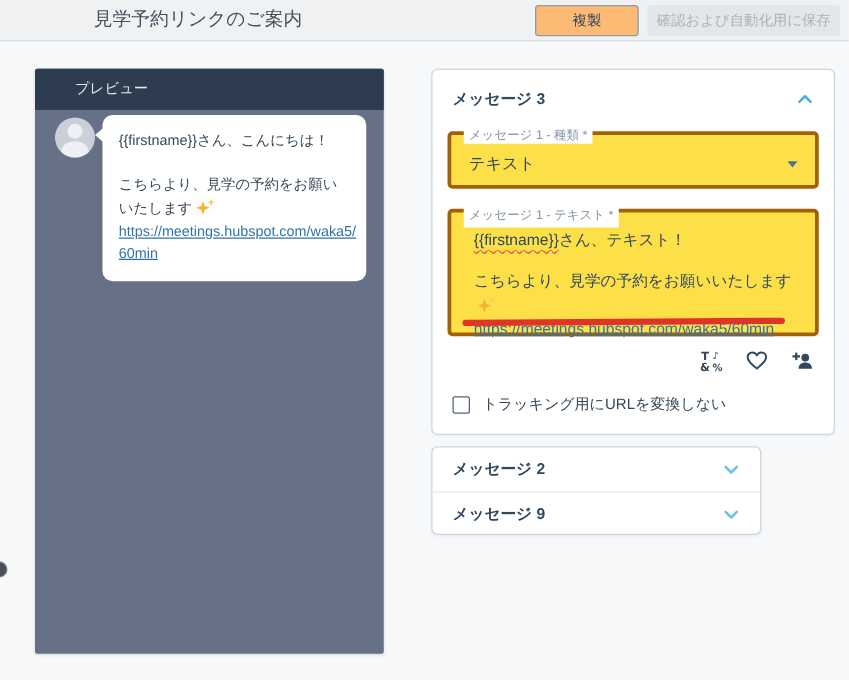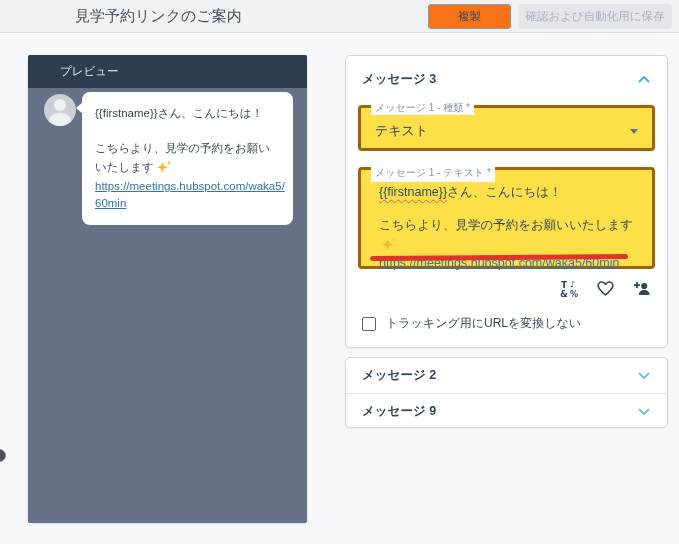--- a/index.html
+++ b/index.html
@@ -16,21 +16,21 @@
     position: absolute; left: 0; top: 0; width: 679px; height: 33px;
     background: #f0f1f2; border-bottom: 1px solid #d8dbde;
   }
   .topbar-title {
     position: absolute; left: 75px; top: 0; line-height: 32px;
     font-size: 15px; color: #42505e;
   }
   .btn { border-radius: 3px; font-size: 11.5px; cursor: pointer; font-family: inherit; }
   .btn-duplicate {
     position: absolute; left: 428px; top: 4px; width: 83px; height: 25px;
-    background: #f97316; border: 1px solid #8f9aa6; color: #33475b;
+    background: #fdba74; border: 1px solid #8f9aa6; color: #33475b;
   }
   .btn-save {
     position: absolute; left: 518px; top: 4px; width: 154px; height: 25px;
     background: #e4e7ea; border: 1px solid #e4e7ea; color: #a9b1ba; cursor: default;
   }
   
   .preview-card {
     position: absolute; left: 28px; top: 55px; width: 279px; height: 468px;
     background: #667086; border-radius: 2px; box-shadow: 0 1px 3px rgba(0,0,0,.12);
   }
@@ -69,21 +69,21 @@
   .sparkle .s1 { position: absolute; left: 0; top: 2px; width: 11px; height: 11px; background: #f6b336;
     clip-path: polygon(50% 0, 63% 37%, 100% 50%, 63% 63%, 50% 100%, 37% 63%, 0 50%, 37% 37%); }
   .sparkle .s2 { position: absolute; right: 0; top: 0; width: 6px; height: 6px; background: #f9cb66;
     clip-path: polygon(50% 0, 63% 37%, 100% 50%, 63% 63%, 50% 100%, 37% 63%, 0 50%, 37% 37%); }
   
   .card {
     position: absolute; background: #fff; border: 1px solid #cdd6e0;
     border-radius: 5px; box-shadow: 0 1px 2px rgba(0,0,0,.04);
   }
   .card1 { left: 345px; top: 55px; width: 323px; height: 293px; }
-  .card2 { left: 345px; top: 357px; width: 323px; height: 71px; }
+  .card2 { left: 345px; top: 357px; width: 264px; height: 71px; }
   .acc-header {
     display: flex; align-items: center; justify-content: space-between;
     padding: 0 16px; height: 35px;
   }
   .card1 .acc-header { height: 40px; padding-top: 6px; }
   .acc-title { font-size: 12.5px; font-weight: bold; color: #33475b; }
   .row-divider { border-top: 1px solid #e3e8ee; }
   
   .field {
     position: relative; margin: 9px 12px 0 12px;
@@ -170,21 +170,21 @@
   </div>
 
   <div class="field select-field">
     <span class="field-label">メッセージ 1 - 種類 *</span>
     <span class="select-value">テキスト</span>
     <span class="select-caret"></span>
   </div>
 
   <div class="field textarea-field">
     <span class="field-label">メッセージ 1 - テキスト *</span>
-    <div><span class="token-misspelled">{{firstname}}</span><span>さん、こんにちは！</span></div>
+    <div><span class="token-misspelled">{{firstname}}</span><span>さん、テキスト！</span></div>
     <div class="ta-para2"><span>こちらより、見学の予約をお願いいたします</span><span class="sparkle"><span class="s1"></span><span class="s2"></span></span></div>
     <div><span class="ta-link">https://meetings.hubspot.com/waka5/60min</span></div>
     <div class="red-annotation"></div>
   </div>
 
   <div class="icons-row">
     <span class="icon-btn">
       <svg width="19" height="19" viewBox="0 0 19 19">
         <text x="1" y="9" font-size="9" font-weight="bold" fill="#33475b" font-family="DejaVu Sans, sans-serif">T</text>
         <text x="10" y="8" font-size="8" font-weight="bold" fill="#33475b" font-family="DejaVu Sans, sans-serif">♪</text>

